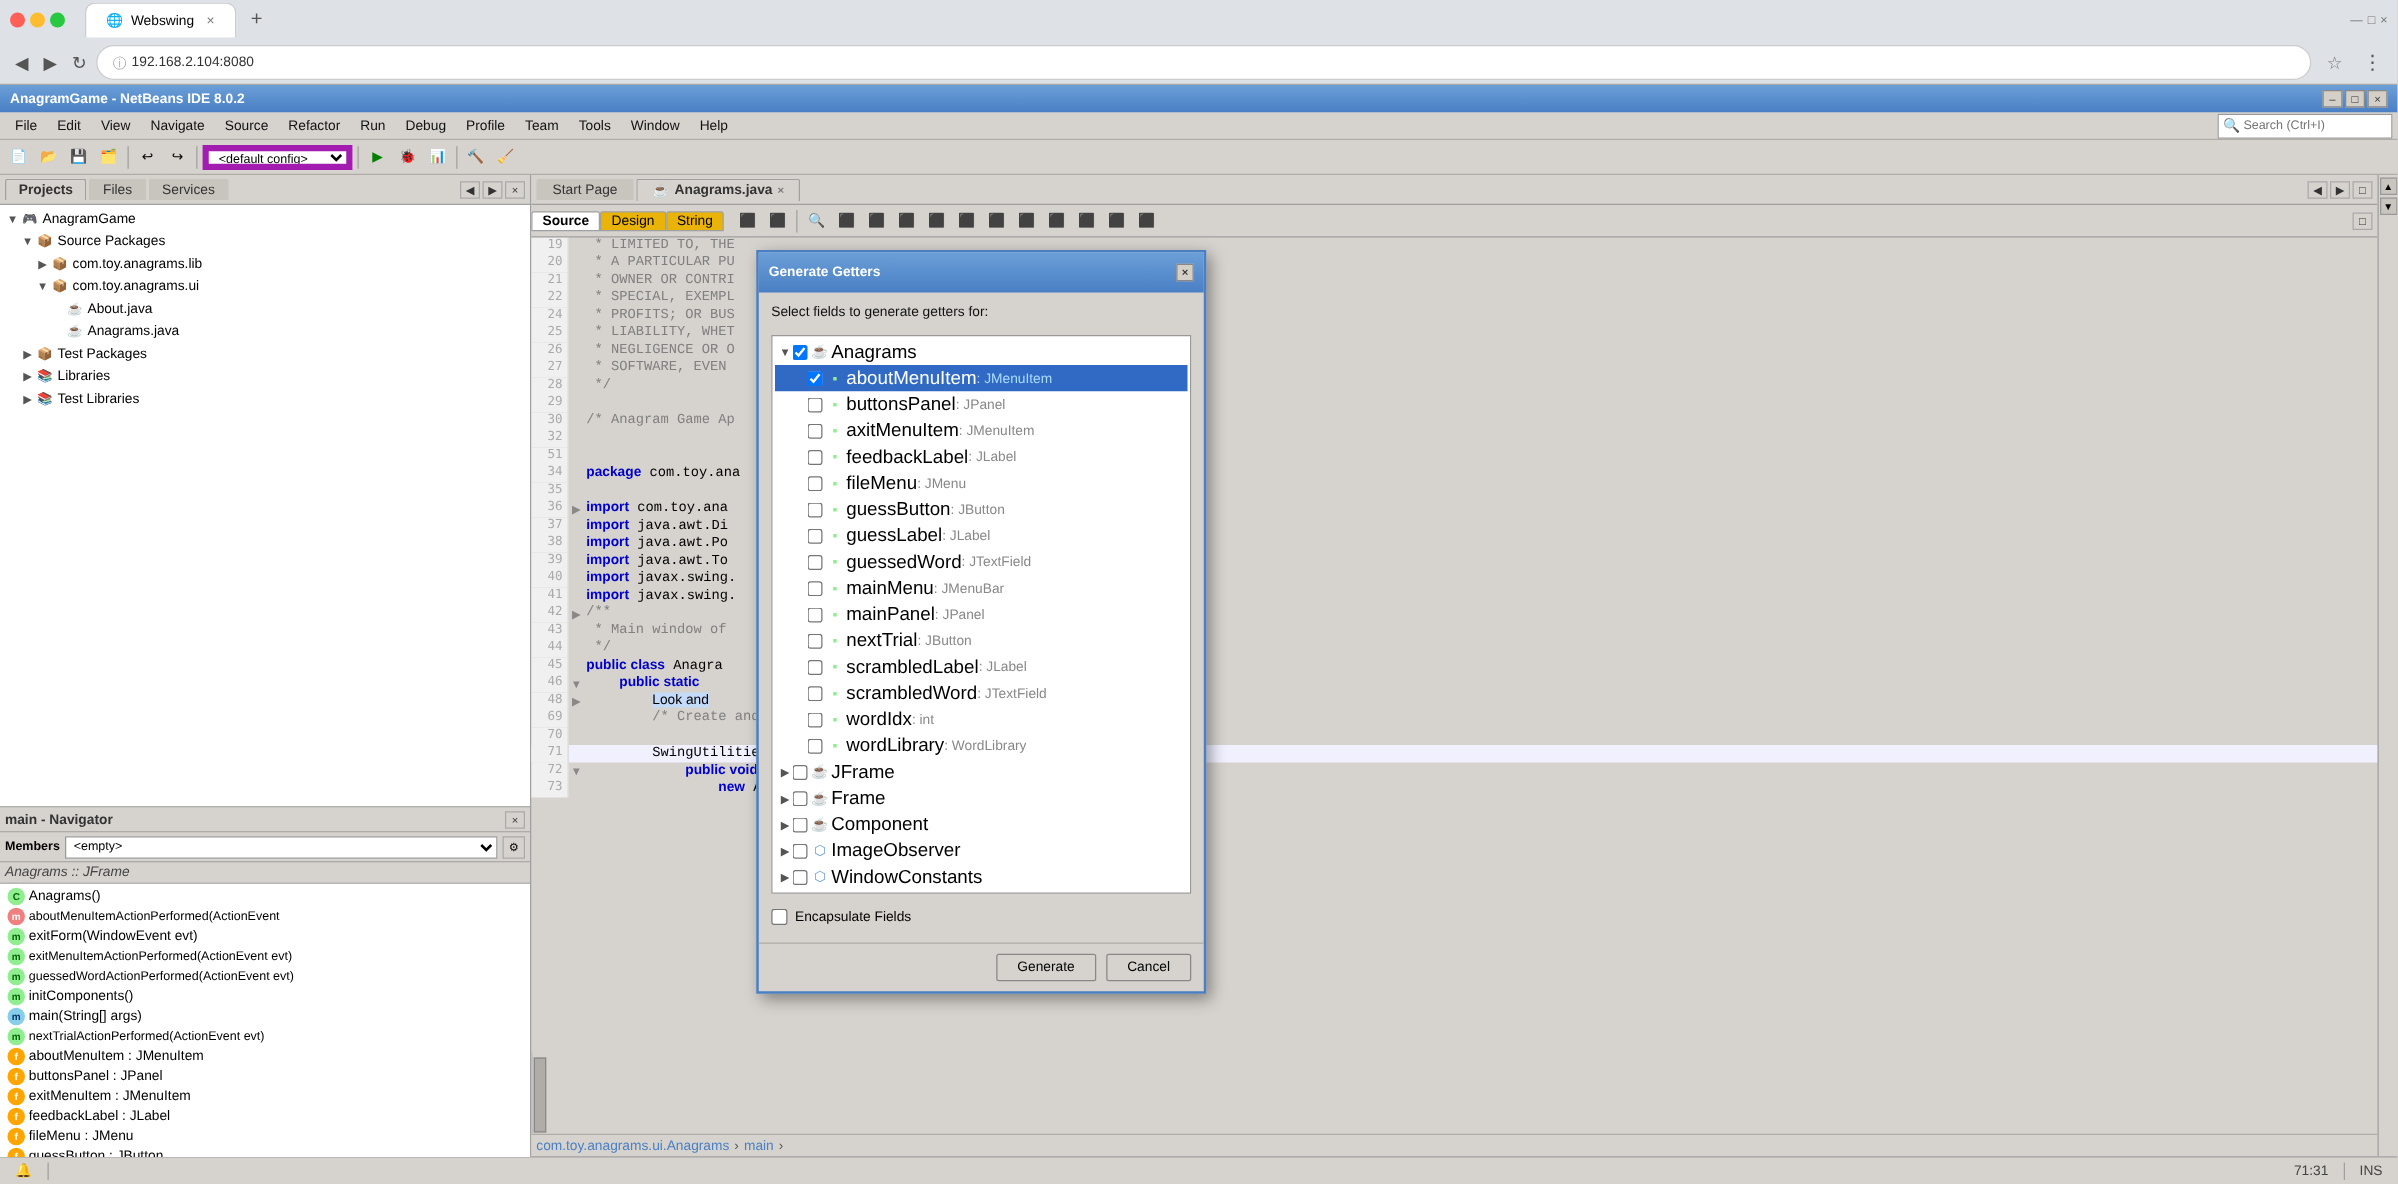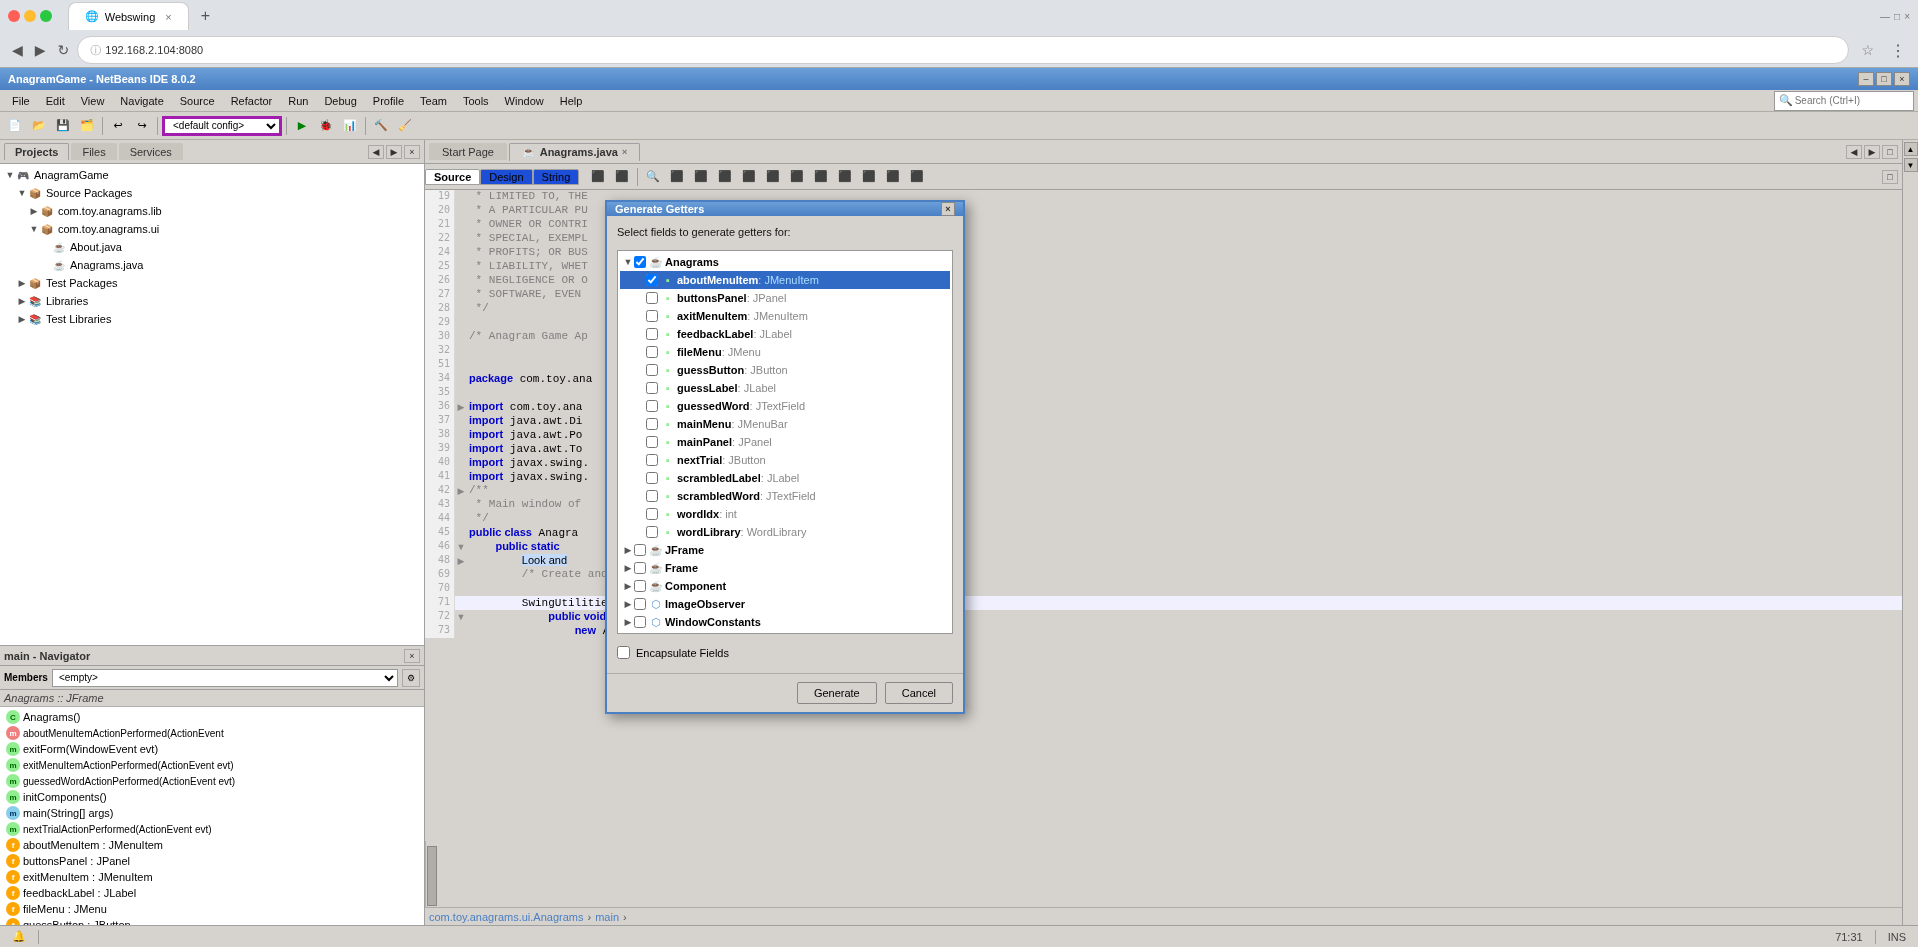--- a/index.html
+++ b/index.html
@@ -23,21 +23,21 @@
     
     .netbeans { background: #d6d3ce; height: calc(947px - 68px); display: flex; flex-direction: column; }
     .nb-titlebar { background: linear-gradient(to bottom, #6a9fd8, #4a7fc4); height: 22px; display: flex; align-items: center; justify-content: space-between; padding: 0 8px; color: white; font-size: 11px; font-weight: bold; }
     .nb-titlebar-btns { display: flex; gap: 2px; }
     .nb-titlebar-btn { width: 16px; height: 14px; background: #d4d0c8; border: 1px solid #888; font-size: 9px; display: flex; align-items: center; justify-content: center; cursor: pointer; color: #333; }
     .nb-menubar { background: #d6d3ce; height: 22px; display: flex; align-items: center; padding: 0 4px; border-bottom: 1px solid #b0ada6; }
     .nb-menu-item { padding: 2px 8px; cursor: pointer; font-size: 11px; color: #111; }
     .nb-toolbar { background: #d6d3ce; height: 28px; display: flex; align-items: center; padding: 2px 4px; border-bottom: 1px solid #b0ada6; gap: 2px; }
     .nb-toolbar-btn { width: 22px; height: 22px; background: #d6d3ce; border: 1px solid transparent; border-radius: 2px; display: flex; align-items: center; justify-content: center; cursor: pointer; font-size: 11px; }
     .nb-toolbar-sep { width: 1px; height: 18px; background: #a0a0a0; margin: 0 2px; }
-    .nb-config-select { height: 20px; font-size: 10px; padding: 0 4px; background: #fff; border: 3px solid #a21caf; min-width: 120px; }
+    .nb-config-select { height: 20px; font-size: 10px; padding: 0 4px; background: #fff; border: 5px solid #a21caf; min-width: 120px; }
 
     
     .nb-main { display: flex; flex: 1; overflow: hidden; }
 
     
     .left-panel { width: 425px; display: flex; flex-direction: column; border-right: 1px solid #a0a0a0; }
     .panel-tabs { background: #d6d3ce; height: 24px; display: flex; align-items: center; border-bottom: 1px solid #a0a0a0; padding: 0 4px; }
     .panel-tab { padding: 2px 10px; font-size: 11px; cursor: pointer; border: 1px solid transparent; border-bottom: none; background: #c8c5bf; margin-right: 2px; border-radius: 2px 2px 0 0; color: #333; }
     .panel-tab.active { background: #d6d3ce; border-color: #a0a0a0; font-weight: bold; }
 
@@ -61,50 +61,50 @@
     .nav-icon-green { background: #90ee90; color: #006600; }
     .nav-icon-orange { background: #ffa500; color: white; }
     .nav-icon-blue { background: #87ceeb; color: #003366; }
 
     
     .editor-panel { flex: 1; display: flex; flex-direction: column; overflow: hidden; }
     .editor-tabs-bar { background: #d6d3ce; height: 24px; display: flex; align-items: center; border-bottom: 1px solid #a0a0a0; padding: 0 4px; }
     .editor-tab { padding: 2px 12px; font-size: 11px; cursor: pointer; border: 1px solid transparent; border-bottom: none; background: #c8c5bf; margin-right: 2px; border-radius: 2px 2px 0 0; color: #333; display: flex; align-items: center; gap: 4px; }
     .editor-tab.active { background: #d6d3ce; border-color: #a0a0a0; font-weight: bold; }
     .editor-tab-close { font-size: 9px; color: #777; cursor: pointer; }
-    .source-tab { padding: 1px 8px; font-size: 11px; cursor: pointer; border: 1px solid #a0a0a0; background: #1d4ed8; border-radius: 2px 2px 0 0; }
+    .source-tab { padding: 1px 8px; font-size: 11px; cursor: pointer; border: 1px solid #a0a0a0; background: #eab308; border-radius: 2px 2px 0 0; }
     .source-tab.active { background: #fff; font-weight: bold; }
     .code-comment { color: #808080; }
     .code-keyword { color: #0000cc; font-weight: bold; }
 
     
     .nb-statusbar { background: #d6d3ce; height: 22px; display: flex; align-items: center; padding: 0 8px; border-top: 1px solid #a0a0a0; gap: 8px; font-size: 10px; color: #444; }
     .status-item { padding: 0 4px; }
     .status-sep { width: 1px; height: 14px; background: #a0a0a0; }
     .status-right { margin-left: auto; display: flex; gap: 8px; align-items: center; }
 
     
     .editor-scroll { width: 12px; background: #d6d3ce; display: flex; flex-direction: column; border-left: 1px solid #b0b0b0; }
     .scroll-thumb { width: 10px; background: #b0ada8; border: 1px solid #888; margin: 1px; }
 
     
     .modal-overlay { position: absolute; top: 0; left: 0; right: 0; bottom: 0; background: transparent; display: flex; align-items: center; justify-content: center; z-index: 100; }
     .dialog { background: #d6d3ce; border: 2px solid #4a7fc4; box-shadow: 4px 4px 12px rgba(0,0,0,0.4); width: 360px; min-height: 430px; display: flex; flex-direction: column; }
-    .dialog-titlebar { background: linear-gradient(to bottom, #6a9fd8, #4a7fc4); height: 14px; display: flex; align-items: center; justify-content: space-between; padding: 0 8px; color: white; font-size: 11px; font-weight: bold; }
+    .dialog-titlebar { background: linear-gradient(to bottom, #6a9fd8, #4a7fc4); height: 32px; display: flex; align-items: center; justify-content: space-between; padding: 0 8px; color: white; font-size: 11px; font-weight: bold; }
     .dialog-close { width: 14px; height: 14px; background: #d4d0c8; border: 1px solid #888; font-size: 9px; display: flex; align-items: center; justify-content: center; cursor: pointer; color: #333; }
     .dialog-body { padding: 10px; flex: 1; display: flex; flex-direction: column; gap: 8px; }
     .dialog-label { font-size: 11px; color: #111; margin-bottom: 4px; }
     .dialog-tree { background: #fff; border: 1px solid #999; flex: 1; min-height: 300px; overflow-y: auto; padding: 2px; }
     .dialog-tree-item { display: flex; align-items: center; padding: 2px 2px; cursor: pointer; white-space: nowrap; }
     .dialog-tree-item.selected { background: #316ac5; color: white; }
     .dialog-tree-item.selected .field-type { color: #cce; }
     .dialog-checkbox { width: 12px; height: 12px; margin-right: 3px; }
     .dialog-expand { width: 12px; font-size: 9px; color: #555; display: inline-flex; align-items: center; justify-content: center; }
     .dialog-item-icon { width: 14px; height: 14px; display: inline-flex; align-items: center; justify-content: center; margin-right: 2px; }
-    .field-name { font-size: 11px; font-weight: bold; }
+    .field-name { font-size: 15px; }
     .field-type { font-size: 11px; color: #888; }
     .dialog-checkbox-row { display: flex; align-items: center; gap: 6px; font-size: 11px; padding: 4px 0; }
     .dialog-buttons { display: flex; justify-content: flex-end; gap: 8px; padding: 8px 10px; border-top: 1px solid #b0ada6; }
     .dialog-btn { padding: 4px 16px; background: #d6d3ce; border: 1px solid #888; cursor: pointer; font-size: 11px; border-radius: 2px; }
     .dialog-btn.primary { background: #d6d3ce; }
 
     
     .nb-breadcrumb { background: #d6d3ce; height: 18px; display: flex; align-items: center; padding: 0 4px; font-size: 10px; color: #555; border-top: 1px solid #b0ada6; gap: 4px; }
 
     

